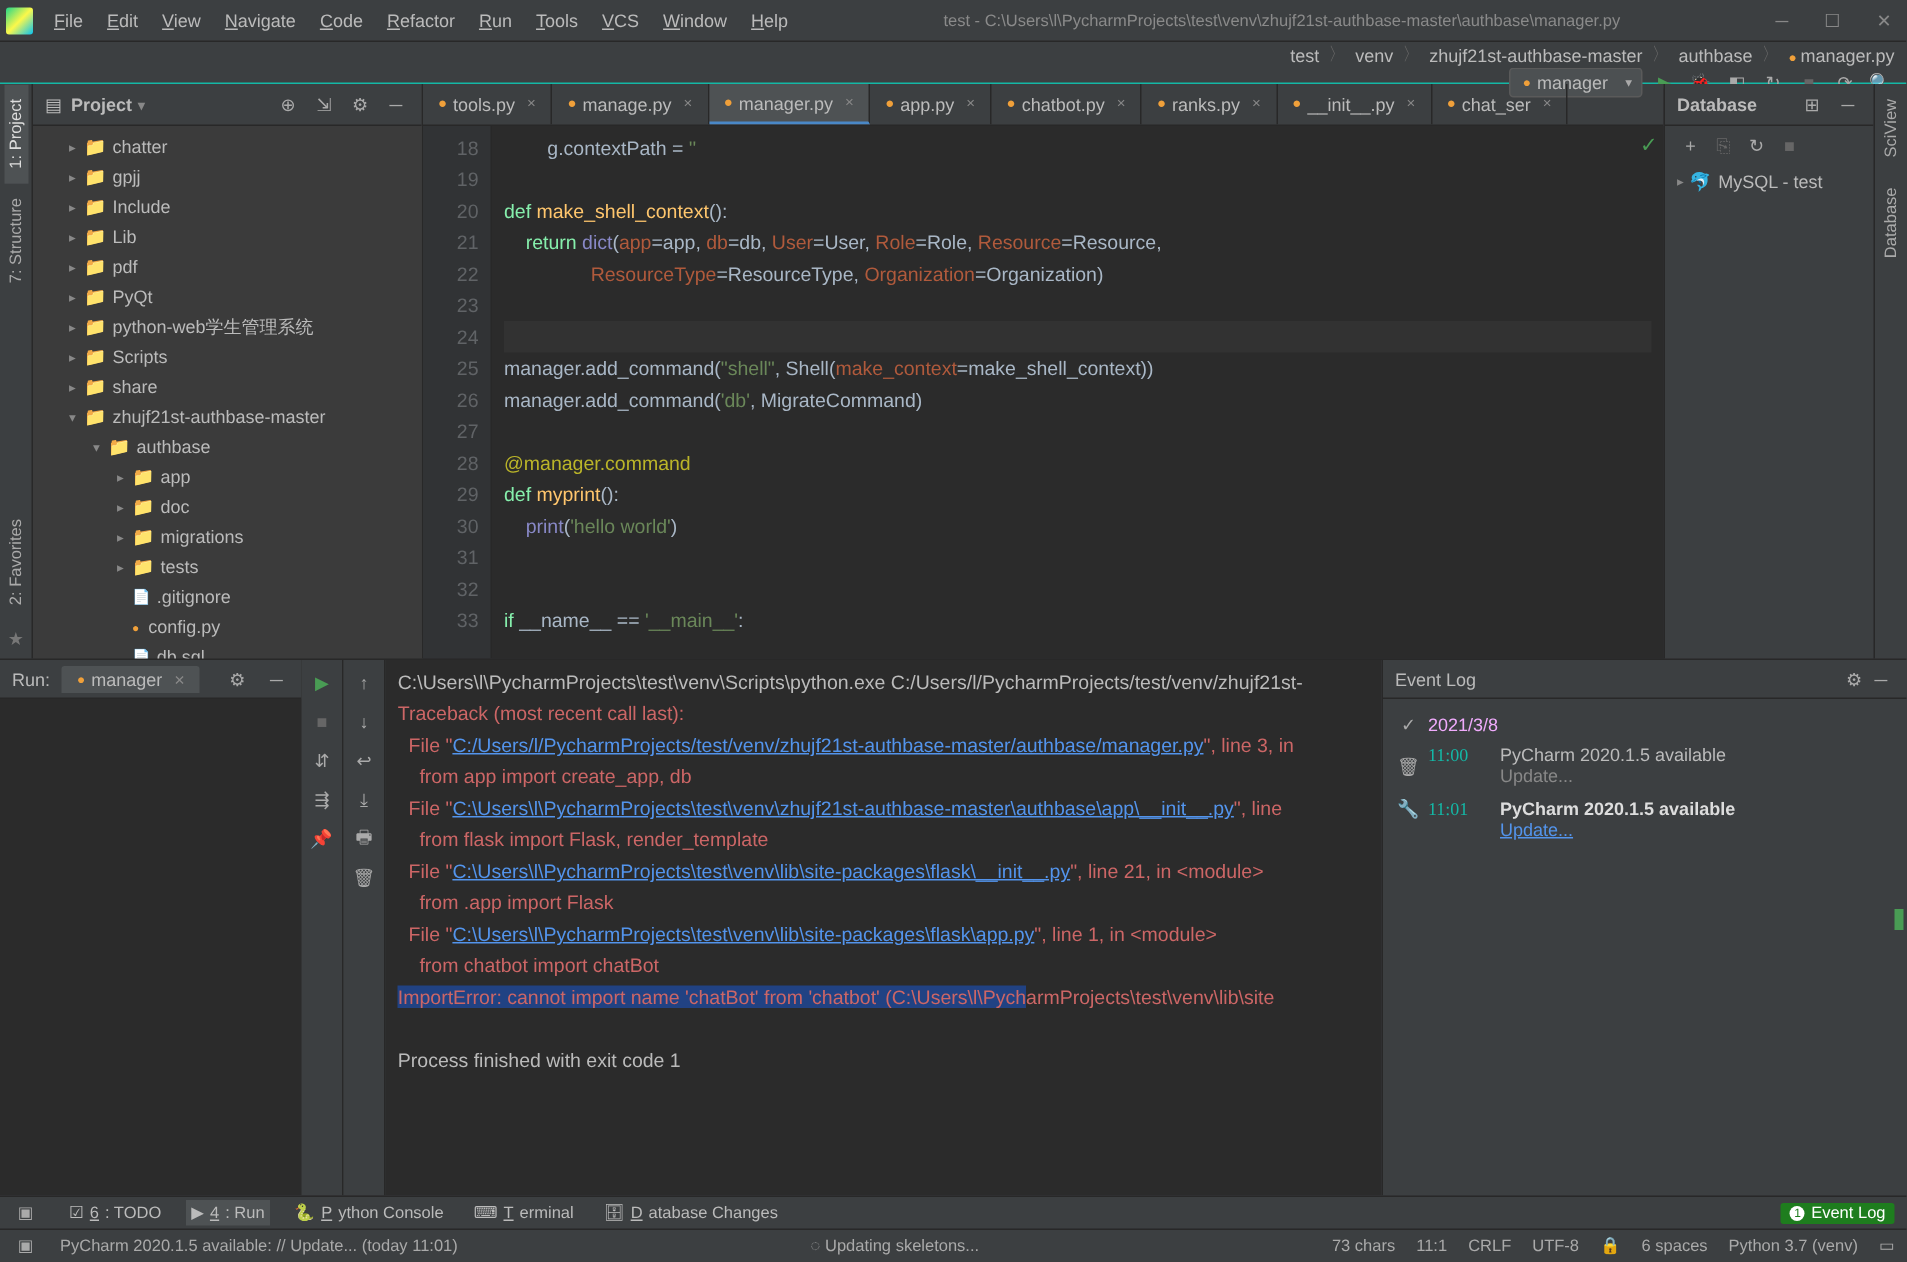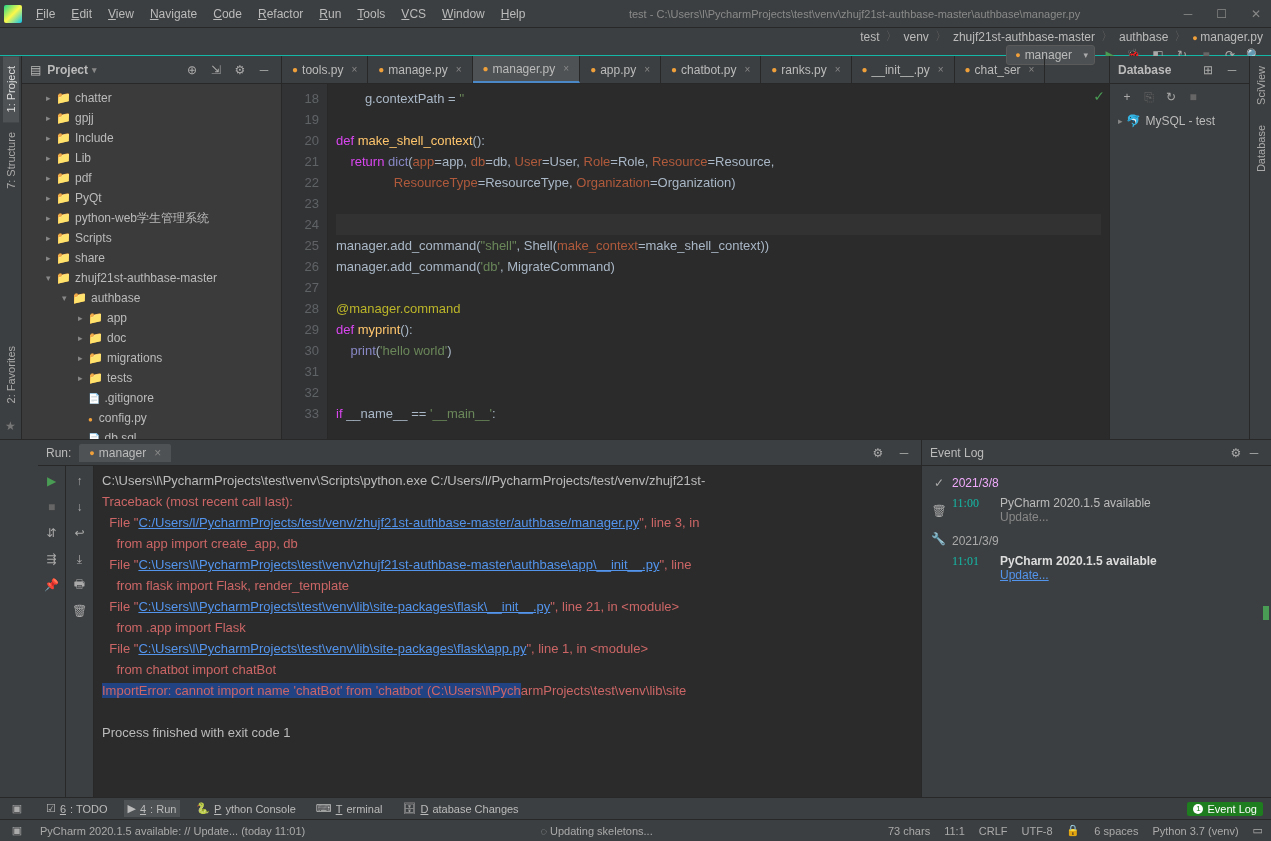--- a/index.html
+++ b/index.html
@@ -40,31 +40,31 @@
 .tab-bar { height: 28px; background: #3c3f41; display: flex; border-bottom: 1px solid #282828; overflow: hidden; }
 .tab { height: 27px; display: flex; align-items: center; gap: 4px; padding: 0 10px; border-right: 1px solid #282828; color: #bbb; font-size: 12px; cursor: pointer; position: relative; }
 .tab.active { background: #4e5254; border-bottom: 2px solid #4a88c7; }
 .tab .pyicon { color: #f0a03a; font-size: 10px; }
 .tab .close { color: #888; font-size: 10px; margin-left: 4px; }
 .editor { flex: 1; display: flex; font-family: "Consolas","Courier New",monospace; font-size: 13px; background: #2b2b2b; position: relative; overflow: hidden; }
 .gutter { width: 46px; background: #313335; color: #606366; text-align: right; padding: 4px 8px 4px 4px; line-height: 21px; border-right: 1px solid #282828; white-space: pre; }
 .code { flex: 1; padding: 4px 8px; line-height: 21px; white-space: pre; color: #a9b7c6; overflow: hidden; }
 .code-line { height: 21px; }
 .code-line.hl { background: #323232; }
-.kw { color: #d946ef; }
+.kw { color: #86efac; }
 .fn { color: #ffc66d; }
 .bi { color: #8888c6; }
 .param { color: #b05a3c; }
 .str { color: #6a8759; }
 .dec { color: #bbb529; }
 .err-mark { position: absolute; right: 4px; top: 4px; color: #499c54; font-size: 14px; }
 .db-panel { width: 140px; background: #3c3f41; border-left: 1px solid #282828; display: flex; flex-direction: column; }
 .db-row { display: flex; align-items: center; gap: 4px; padding: 4px 8px; font-size: 12px; }
 .run-panel { border-top: 1px solid #282828; display: flex; height: 358px; }
-.run-left { flex: 1; display: flex; flex-direction: column; background: #2b2b2b; min-width:0;margin-left:38px;}
+.run-left { flex: 1; display: flex; background: #2b2b2b; min-width:0;}
 .run-header { height: 26px; background: #3c3f41; border-bottom: 1px solid #282828; display: flex; align-items: center; padding: 0 8px; gap: 8px; }
 .run-header .run-tab { background: #4e5254; padding: 2px 10px; border-radius: 2px 2px 0 0; display:flex; align-items:center; gap:4px;}
 .run-body { flex: 1; display: flex; min-height: 0;}
 .run-gutter { width: 28px; background: #3c3f41; border-right: 1px solid #282828; display: flex; flex-direction: column; align-items: center; gap: 8px; padding-top: 6px;}
 .run-gutter2 { width: 28px; background: #3c3f41; border-right: 1px solid #282828; display: flex; flex-direction: column; align-items: center; gap: 8px; padding-top: 6px;}
 .console { flex: 1; font-family: "Consolas",monospace; font-size: 13px; line-height: 21px; padding: 4px 8px; white-space: pre; color: #bbb; overflow: hidden;}
 .red { color: #cc6666; }
 .linkblue { color: #5394ec; text-decoration: underline; }
 .selected-err { background: #214283; color: #cc6666; }
 .event-panel { width: 350px; background: #3c3f41; border-left: 1px solid #282828; display:flex; flex-direction:column;}
@@ -392,21 +392,20 @@
         <span class="tool-icon">✓</span>
         <span class="tool-icon">🗑</span>
         <span class="tool-icon">🔧</span>
       </div>
       <div class="event-entries" id="events">
           <div style="padding: 6px 0px 2px; color: #f0abfc;">2021/3/8</div>
           <div class="event-entry">
             <div class="time">11:00</div>
             <div class="msg"><span class="">PyCharm 2020.1.5 available</span><br><span class="linkgray">Update...</span></div>
           </div>
-          <div style="padding: 6px 0px 2px; color: rgb(170, 170, 170);">2021/3/9</div>
           <div class="event-entry">
             <div class="time">11:01</div>
             <div class="msg"><span class="bold">PyCharm 2020.1.5 available</span><br><span class="linkblue">Update...</span></div>
           </div>
         </div>
       <div class="green-indicator"></div>
     </div>
   </div>
 </div>
 

